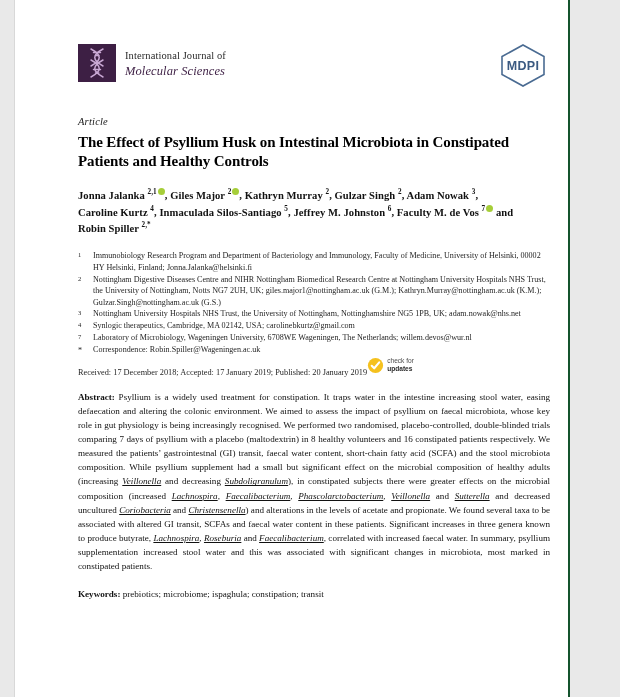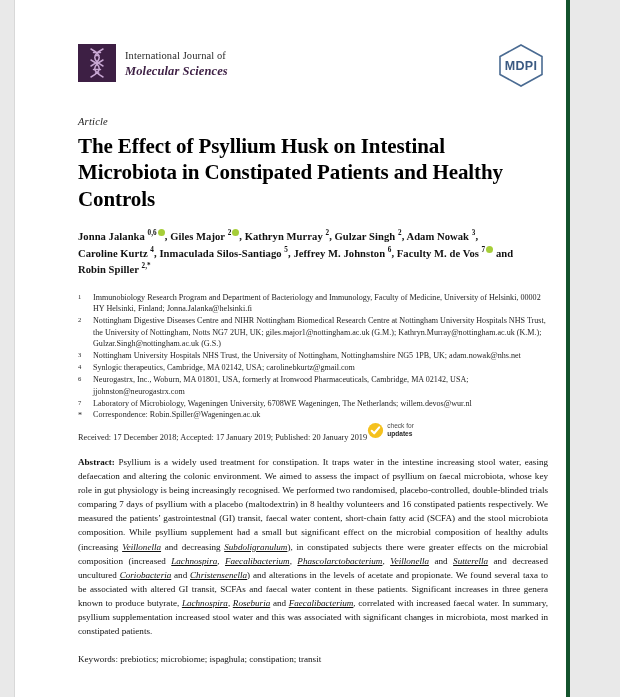--- a/index.html
+++ b/index.html
@@ -14,21 +14,21 @@
     overflow: hidden;
   }
   .page {
     position: absolute;
     left: 14px;
     top: 0;
     width: 556px;
     height: 697px;
     background: #ffffff;
     border-left: 1px solid #d8d8d8;
-    border-right: 4px solid #14532d;
+    border-right: 2px solid #14532d;
     box-sizing: border-box;
   }
   .page-inner {
     padding: 0 18px 0 63px;
     position: relative;
     height: 100%;
   }
 
   
   .masthead {
@@ -56,21 +56,21 @@
     padding-top: 3px;
   }
   .journal-line1 {
     font-size: 10.5px;
     color: #2b2b2b;
     letter-spacing: 0.1px;
   }
   .journal-line2 {
     font-size: 12.5px;
     font-style: italic;
-    font-weight: bold;
+    font-weight: normal;
     color: #3d1f44;
     letter-spacing: 0.1px;
     margin-top: 1px;
   }
   .mdpi-logo {
     width: 54px;
     height: 46px;
     position: relative;
     flex: 0 0 auto;
     margin-top: -2px;
@@ -79,21 +79,21 @@
 
   
   .article-type {
     font-size: 10.5px;
     font-style: italic;
     color: #1a1a1a;
     margin-top: 28px;
     letter-spacing: 0.2px;
   }
   .paper-title {
-    font-size: 21px;
+    font-size: 15px;
     font-weight: bold;
     color: #000000;
     line-height: 1.26;
     margin-top: 6px;
     letter-spacing: -0.1px;
   }
 
   
   .authors {
     font-size: 10.6px;
@@ -191,21 +191,21 @@
   }
   .abstract b { font-weight: bold; }
   .abstract i { font-style: italic; text-decoration: underline; }
 
   .keywords {
     margin-top: 14px;
     font-size: 9.1px;
     color: #111111;
     line-height: 1.55;
   }
-  .keywords b { font-weight: normal; }
+  .keywords b { font-weight: bold; }
 </style>
 </head>
 <body>
 
 <div class="page">
   <div class="page-inner">
 
     <div class="masthead">
       <div class="journal-brand">
         <div class="journal-logo">
@@ -236,21 +236,21 @@
           <text x="27" y="27.5" text-anchor="middle" font-family="Liberation Sans, sans-serif" font-size="12.5" font-weight="bold" fill="#3b5a82" letter-spacing="0.3">MDPI</text>
         </svg>
       </div>
     </div>
 
     <div class="article-type">Article</div>
 
     <h1 class="paper-title">The Effect of Psyllium Husk on Intestinal Microbiota in Constipated Patients and Healthy Controls</h1>
 
     <div class="authors">
-      <span>Jonna Jalanka </span><sup>0,6</sup><span class="orcid"></span><span>, Giles Major </span><sup>2</sup><span class="orcid"></span><span>, Kathryn Murray </span><sup>2</sup><span>, Gulzar Singh </span><sup>2</sup><span>, Adam Nowak </span><sup>3</sup><span>,</span>
+      <span>Jonna Jalanka </span><sup>2,1</sup><span class="orcid"></span><span>, Giles Major </span><sup>2</sup><span class="orcid"></span><span>, Kathryn Murray </span><sup>2</sup><span>, Gulzar Singh </span><sup>2</sup><span>, Adam Nowak </span><sup>3</sup><span>,</span>
       <br>
       <span>Caroline Kurtz </span><sup>4</sup><span>, Inmaculada Silos-Santiago </span><sup>5</sup><span>, Jeffrey M. Johnston </span><sup>6</sup><span>, Faculty M. de Vos </span><sup>7</sup><span class="orcid"></span><span> and</span>
       <br>
       <span>Robin Spiller </span><sup>2,*</sup>
     </div>
 
     <div class="affiliations">
       <div class="aff-row">
         <div class="aff-marker">1</div>
         <div class="aff-text">Immunobiology Research Program and Department of Bacteriology and Immunology, Faculty of Medicine, University of Helsinki, 00002 HY Helsinki, Finland; Jonna.Jalanka@helsinki.fi</div>
@@ -259,24 +259,20 @@
         <div class="aff-marker">2</div>
         <div class="aff-text">Nottingham Digestive Diseases Centre and NIHR Nottingham Biomedical Research Centre at Nottingham University Hospitals NHS Trust, the University of Nottingham, Notts NG7 2UH, UK; giles.major1@nottingham.ac.uk (G.M.); Kathryn.Murray@nottingham.ac.uk (K.M.); Gulzar.Singh@nottingham.ac.uk (G.S.)</div>
       </div>
       <div class="aff-row">
         <div class="aff-marker">3</div>
         <div class="aff-text">Nottingham University Hospitals NHS Trust, the University of Nottingham, Nottinghamshire NG5 1PB, UK; adam.nowak@nhs.net</div>
       </div>
       <div class="aff-row">
         <div class="aff-marker">4</div>
         <div class="aff-text">Synlogic therapeutics, Cambridge, MA 02142, USA; carolinebkurtz@gmail.com</div>
-      </div>
-      <div class="aff-row">
-        <div class="aff-marker">6</div>
-        <div class="aff-text">Neurogastrx, Inc., Woburn, MA 01801, USA, formerly at Ironwood Pharmaceuticals, Cambridge, MA 02142, USA; jjohnston@neurogastrx.com</div>
       </div>
       <div class="aff-row">
         <div class="aff-marker">7</div>
         <div class="aff-text">Laboratory of Microbiology, Wageningen University, 6708WE Wageningen, The Netherlands; willem.devos@wur.nl</div>
       </div>
       <div class="aff-row">
         <div class="aff-marker star">*</div>
         <div class="aff-text">Correspondence: Robin.Spiller@Wageningen.ac.uk</div>
       </div>
     </div>

